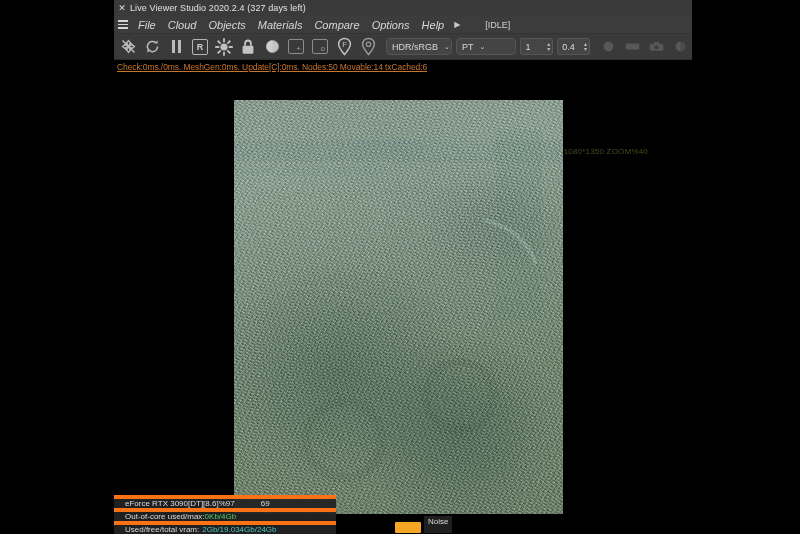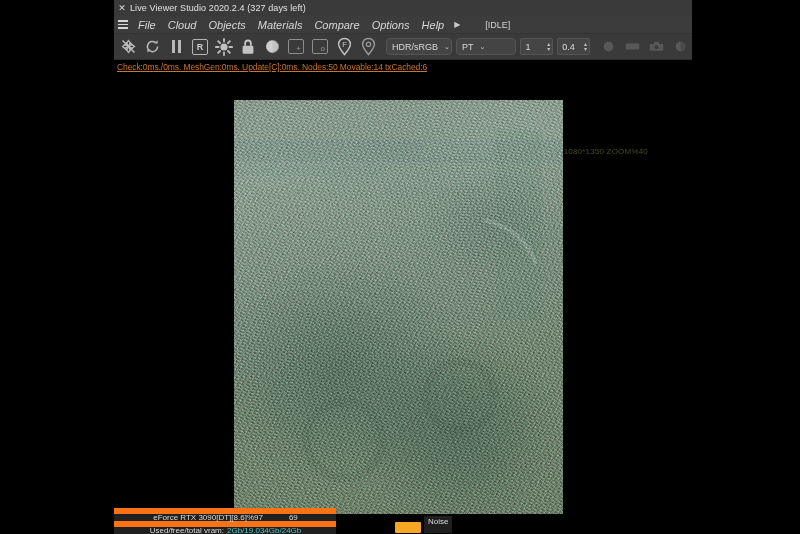--- a/index.html
+++ b/index.html
@@ -154,21 +154,21 @@
   
   #stats-panel {
     position: absolute; left: 0; bottom: 0; width: 222px;
     font-size: 8px; color: #dadada;
     font-family: "Liberation Sans", sans-serif;
   }
   .stat-row {
     background: rgba(34,34,34,.93);
     height: 13px; line-height: 13px;
     display: flex; align-items: center; white-space: nowrap;
-    padding-left: 1px; border-top: 6px solid #f97316; justify-content: center;
+    padding-left: 11px; border-top: 4px solid #f97316;
   }
   .stat-row .lbl { color: #dcdcdc; }
   .stat-row .val-green { color: #53c96b; }
   .stat-row .val-cyan { color: #4fc6c6; }
   #row-gpu .pct { }
   #row-gpu .fps { margin-left: 26px; }
 
   
   #noise-bar {
     position: absolute; left: 0; bottom: 0; width: 578px; height: 14px;
@@ -382,20 +382,24 @@
       </div>
 
       <div id="stats-panel">
 
         <div class="stat-row" id="row-gpu">
           <span class="lbl">eForce RTX 3090[DT][8.6]</span>
           <span class="pct">%97</span>
           <span class="fps">69</span>
         </div>
 
+        <div class="stat-row">
+          <span class="lbl">Out-of-core used/max:</span>
+          <span class="val-green">0Kb/4Gb</span>
+        </div>
 
 
         <div class="stat-row">
           <span class="lbl">Used/free/total vram:</span>
           <span class="val-cyan" style="margin-left:3px">2Gb/19.034Gb/24Gb</span>
         </div>
       </div>
 
       <div id="noise-bar">
         <div id="noise-swatch"></div>

